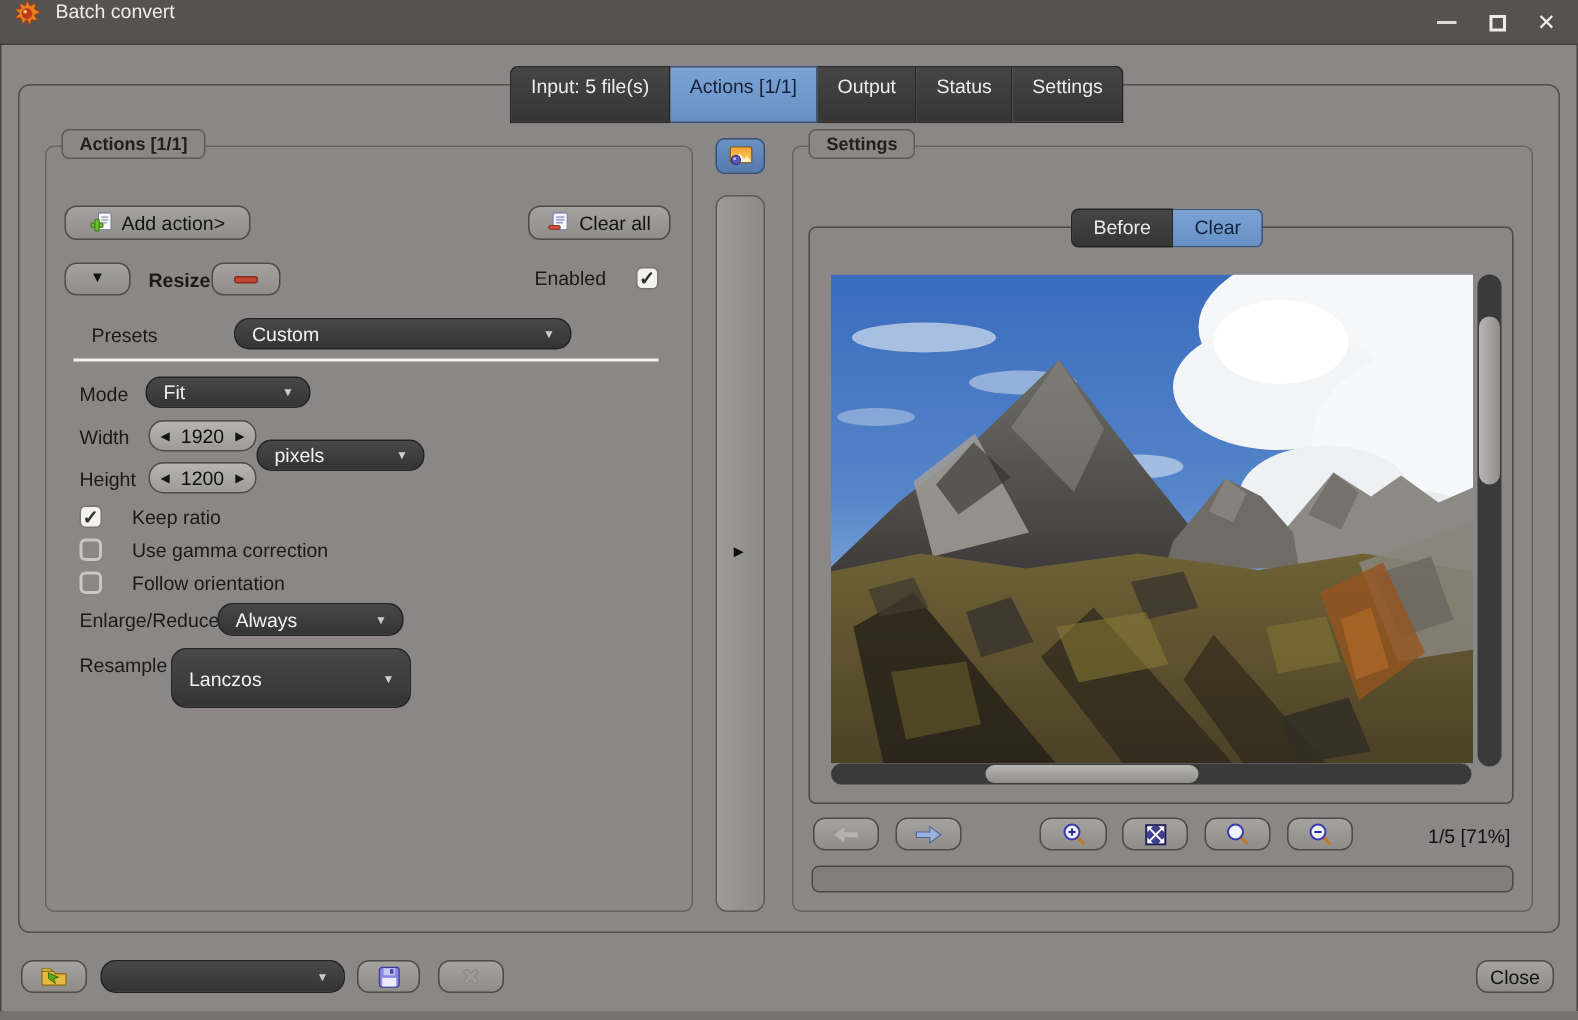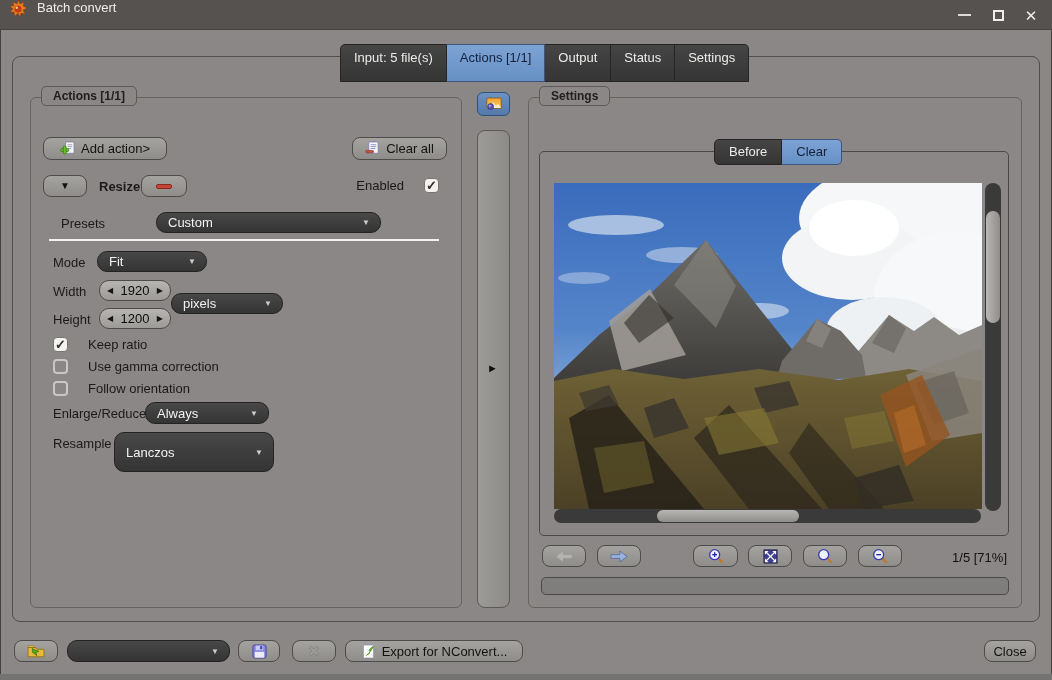--- a/index.html
+++ b/index.html
@@ -376,27 +376,20 @@
       <rect x="4" y="1.6" width="8" height="5" fill="#c9c9f6"></rect>
       <rect x="8.6" y="2.2" width="2.4" height="3.4" fill="#4848b4"></rect>
       <rect x="3" y="8.4" width="10" height="6.2" fill="#ececf8"></rect>
     </svg>
   </div>
   <div class="btn" style="left:292px; top:640px; width:44px; height:22px;">
     <svg width="14" height="14" viewBox="0 0 14 14">
       <path d="M2 4 L4 2 L7 5 L10 2 L12 4 L9 7 L12 10 L10 12 L7 9 L4 12 L2 10 L5 7 Z" fill="#9d9b98" stroke="#7b7976" stroke-width="0.6"></path>
     </svg>
   </div>
-  <div class="btn" style="left:345px; top:640px; width:178px; height:22px;">
-    <svg width="15" height="15" viewBox="0 0 16 16">
-      <rect x="2.5" y="1" width="11" height="14" rx="1" fill="#ffffff" stroke="#8888a8" stroke-width="0.8"></rect>
-      <path d="M5.5 12.5 L11 7 L8.2 6.6 L12.5 2.4 L13.5 3.4 L9.4 7.8 L9 10 Z" fill="#55b81e" stroke="#2f7a0a" stroke-width="0.5"></path>
-    </svg>
-    <span>Export for NConvert...</span>
-  </div>
   <div class="btn" style="left:886px; top:640px; width:72px; height:22px;margin-top:36px;">
     <svg width="17" height="13" viewBox="0 0 18 14">
       <rect x="1" y="1.5" width="10" height="8" fill="#8ab4d8" stroke="#4a6a88" stroke-width="0.7"></rect>
       <rect x="5" y="4" width="11" height="8.5" fill="#e8a83e" stroke="#9a6a18" stroke-width="0.7"></rect>
       <path d="M2.5 9 l5.5 4.2 -1.6-3.6 3.4-1.2 -7.3-2z" fill="#58b818" stroke="#2d7a08" stroke-width="0.5"></path>
     </svg>
     <span>Convert</span>
   </div>
   <div class="btn" style="left:984px; top:640px; width:52px; height:22px;">
     <span>Close</span>

